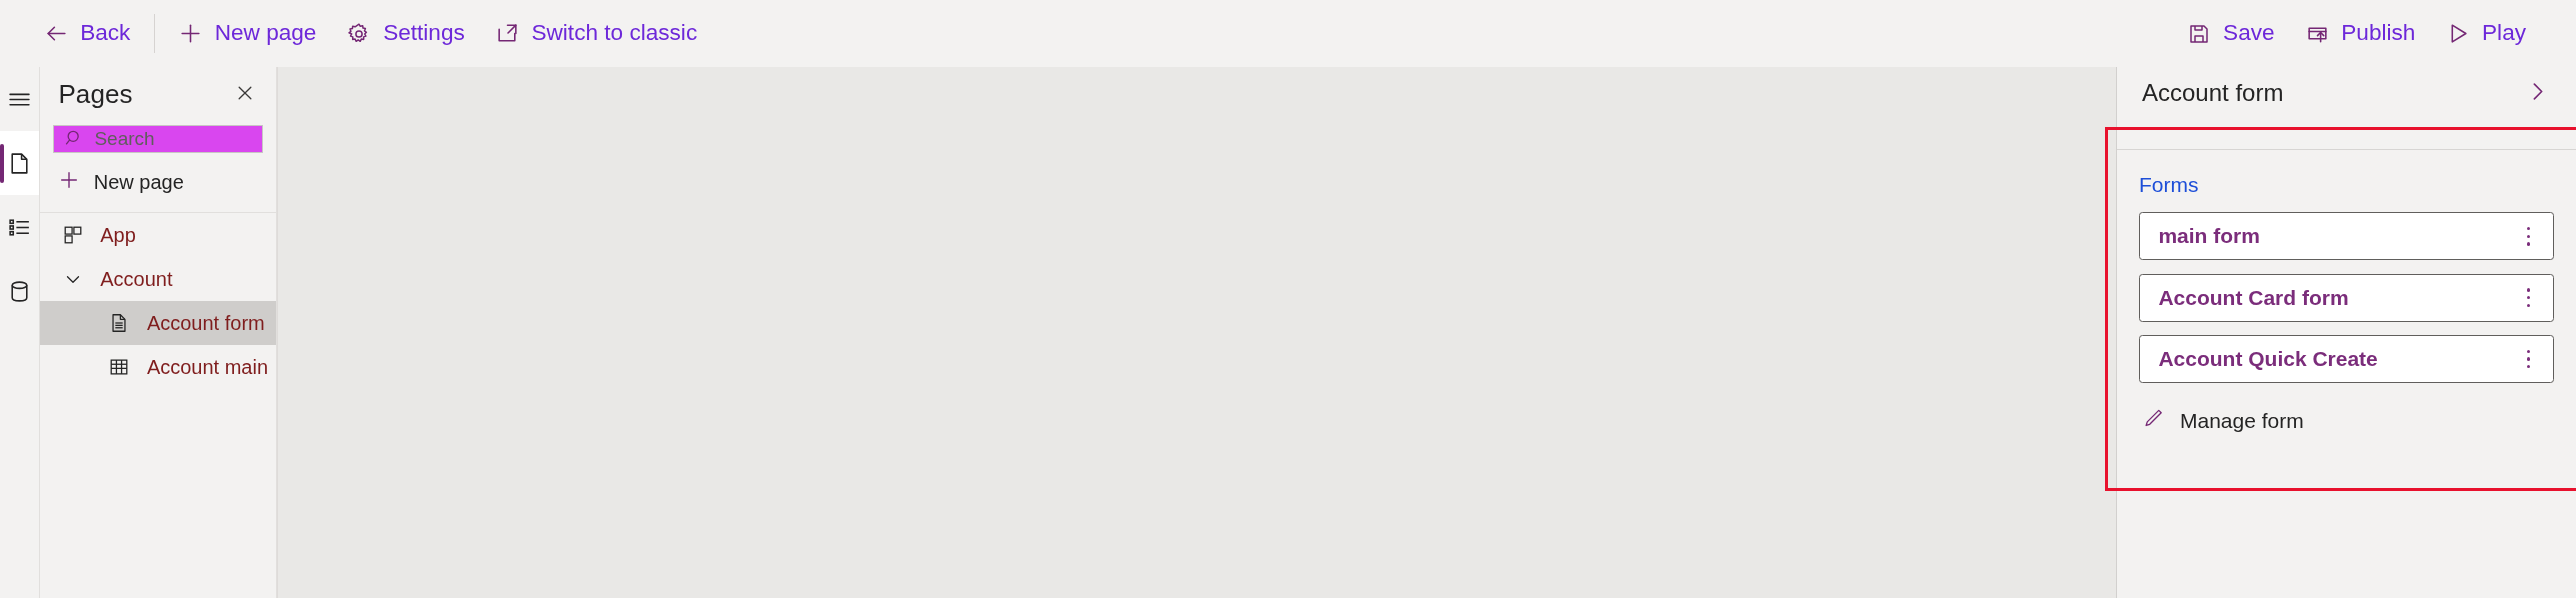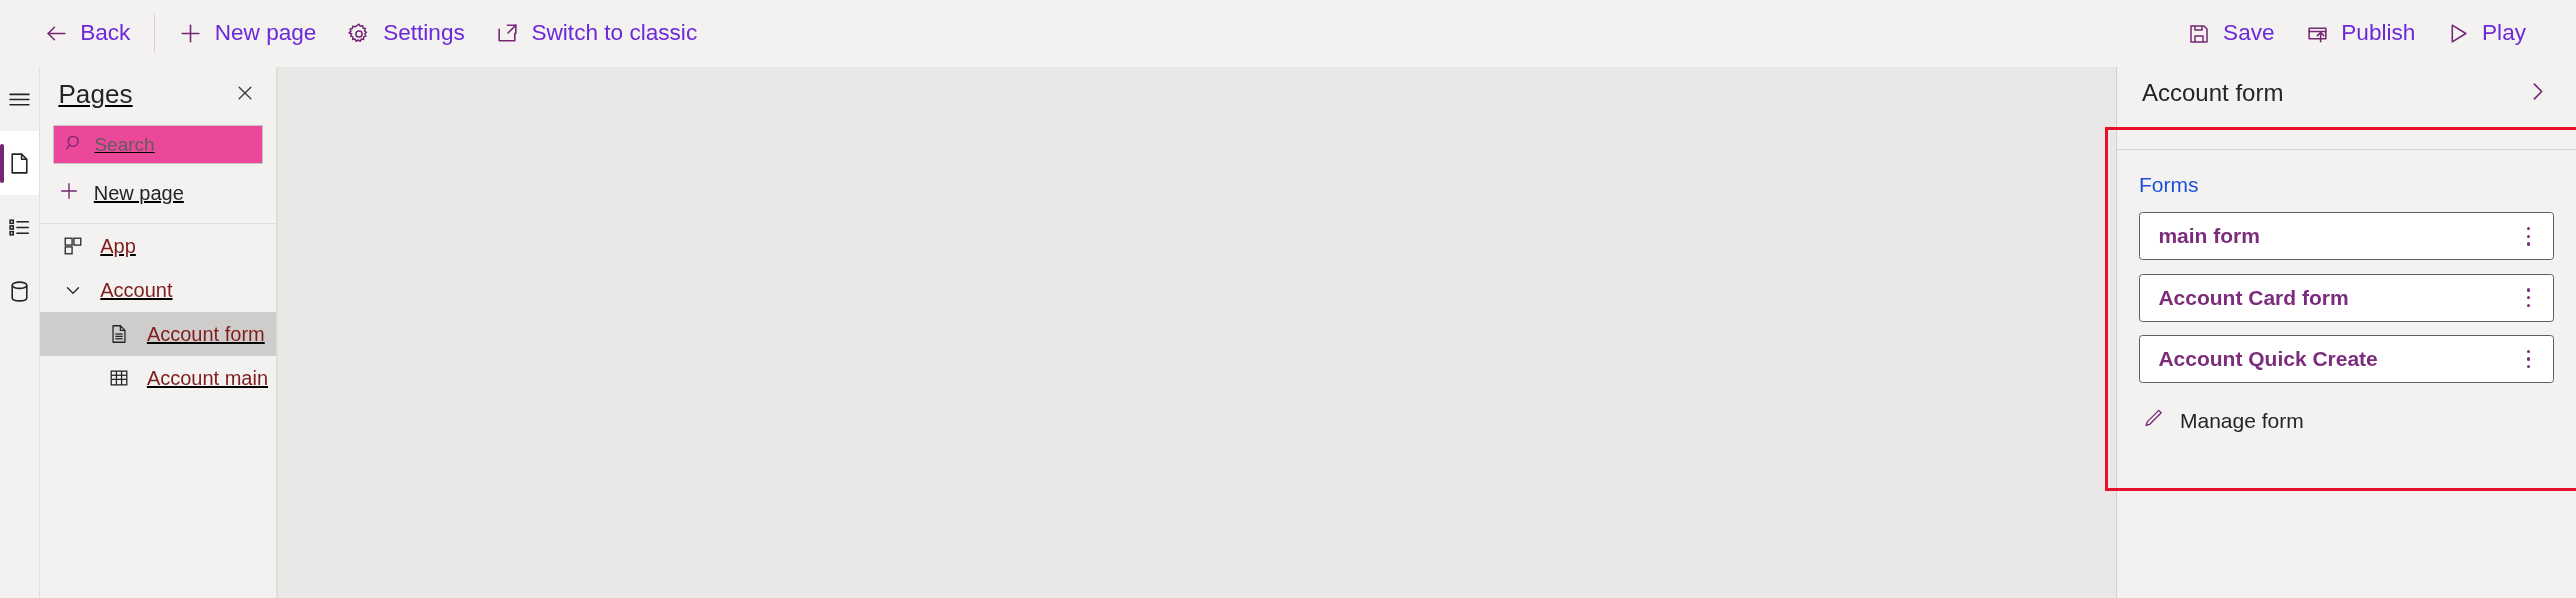--- a/index.html
+++ b/index.html
@@ -49,35 +49,34 @@
     background:#742774; border-radius:2.5px;
   }
   .rail-item svg { display:block; }
 
   
   .pages-panel {
     position:absolute; left:39px; top:67px; width:238px; height:532px;
     background:#f3f2f1;
     border-left:0.8px solid #e1dfdd;
     border-right:0.8px solid #e1dfdd;
-    text-decoration:underline;
   }
   .pages-head {
     height:55px; display:flex; align-items:center;
     padding: 0 15px 0 18.4px;
   }
   .pages-title { font-size:26px; color:#242424; font-weight:400; letter-spacing:0.1px; }
   .pages-close {
     margin-left:auto; width:32px; height:32px; display:flex; align-items:center; justify-content:center;
     cursor:pointer;
   }
   .search-wrap { padding: 3.4px 13.4px 0 13.4px; }
   .search-box {
     display:flex; align-items:center; gap:10px;
-    height:39px; background:#ec4899; border:0.8px solid #c8c6c4;
+    height:28px; background:#d946ef; border:0.8px solid #c8c6c4;
     padding: 0 10px;
   }
   .search-box input {
     border:none; outline:none; background:transparent;
     font-size:19px; color:#323130; width:100%;
     font-family:"Liberation Sans", sans-serif;
   }
   .search-box input::placeholder { color:#605e5c; }
 
   .newpage-row {

